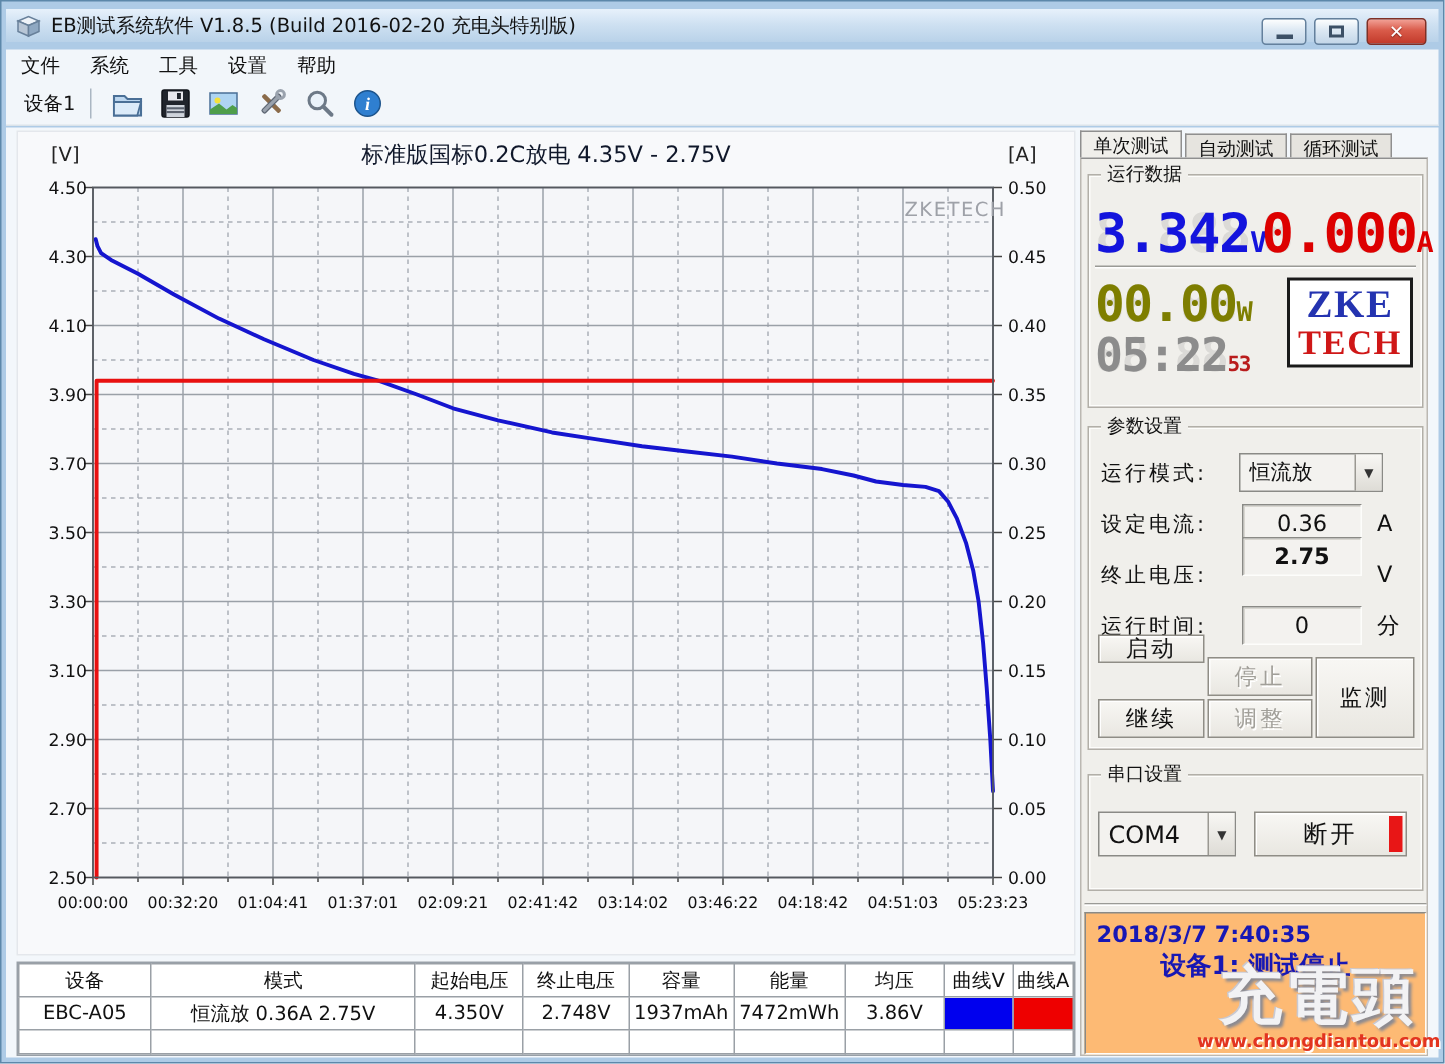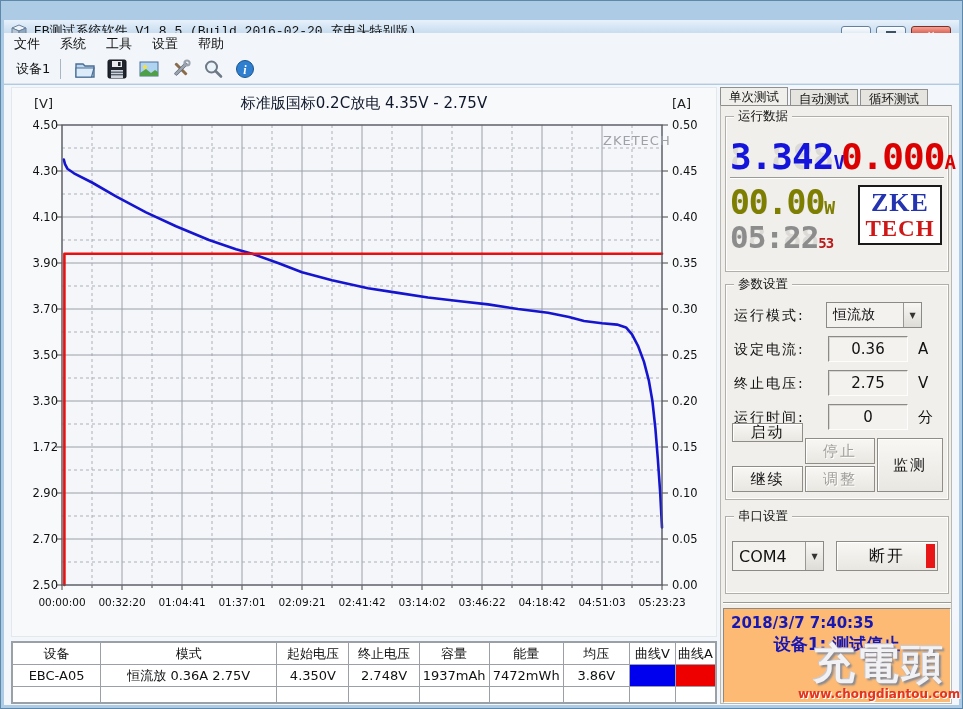--- a/index.html
+++ b/index.html
@@ -1,22 +1,22 @@
 <!DOCTYPE html>
 <html><head>
 <meta charset="utf-8">
 <style>
   * { margin:0; padding:0; box-sizing:border-box; }
   html,body { width:963px; height:709px; overflow:hidden; font-family:"DejaVu Sans", sans-serif; }
   body { position:relative; background:#9db8cf; }
 
   
   .win-frame { position:absolute; inset:0; border:1px solid #5d88aa; background:#aecbe6; }
-  .titlebar { position:absolute; left:3px; top:19px; right:3px; height:22px;
-    background:linear-gradient(#e7f1fb,#cfe1f2 45%,#b9d2e9); display:flex; align-items:center;font-family:Liberation Mono, monospace; }
+  .titlebar { position:absolute; left:3px; top:5px; right:3px; height:22px;
+    background:linear-gradient(#e7f1fb,#cfe1f2 45%,#b9d2e9); display:flex; align-items:center; }
   .title-text { font-size:13px; color:#111; margin-left:6px; white-space:nowrap; }
   .app-icon { width:18px; height:18px; margin-left:6px; flex:0 0 auto; }
   .cap-btns { position:absolute; right:8px; top:6px; display:flex; gap:5px; }
   .cap-btn { width:30px; height:18px; border:1px solid #64809c; border-radius:3px;
     background:linear-gradient(#fdfefe,#dce8f3 45%,#c3d6e8); display:flex; align-items:center; justify-content:center; }
   .cap-btn.close { width:40px; background:linear-gradient(#f2a196,#d95b4a 45%,#c23a2a); border-color:#7e3026; }
   .glyph-min { width:11px; height:3px; background:#3c5066; margin-top:7px; }
   .glyph-max { width:10px; height:8px; border:2px solid #3c5066; }
   .glyph-close { color:#fff; font-size:12px; font-weight:bold; line-height:1; text-shadow:0 1px 1px #7a241a; }
 
@@ -277,21 +277,21 @@
 
     <div class="wm-zke">ZKETECH</div>
     <div id="ylabels">
         <div class="ylab" style="left: 6px; top: 30px;">4.50</div>
         <div class="ylab" style="left: 6px; top: 76px;">4.30</div>
         <div class="ylab" style="left: 6px; top: 122px;">4.10</div>
         <div class="ylab" style="left: 6px; top: 168px;">3.90</div>
         <div class="ylab" style="left: 6px; top: 214px;">3.70</div>
         <div class="ylab" style="left: 6px; top: 260px;">3.50</div>
         <div class="ylab" style="left: 6px; top: 306px;">3.30</div>
-        <div class="ylab" style="left: 6px; top: 352px;">1.72</div>
+        <div class="ylab" style="left: 6px; top: 352px;">3.10</div>
         <div class="ylab" style="left: 6px; top: 398px;">2.90</div>
         <div class="ylab" style="left: 6px; top: 444px;">2.70</div>
         <div class="ylab" style="left: 6px; top: 490px;">2.50</div>
         <div class="ylab-r" style="left: 660px; top: 30px;">0.50</div>
         <div class="ylab-r" style="left: 660px; top: 76px;">0.45</div>
         <div class="ylab-r" style="left: 660px; top: 122px;">0.40</div>
         <div class="ylab-r" style="left: 660px; top: 168px;">0.35</div>
         <div class="ylab-r" style="left: 660px; top: 214px;">0.30</div>
         <div class="ylab-r" style="left: 660px; top: 260px;">0.25</div>
         <div class="ylab-r" style="left: 660px; top: 306px;">0.20</div>
@@ -402,21 +402,21 @@
         <div class="select" style="left:100px; top:17px; width:96px; height:26px;">
           <span class="sel-text">恒流放</span>
           <span class="sel-arrow">▼</span>
         </div>
 
         <div class="param-label" style="left:8px; top:56px;">设定电流:</div>
         <div class="field" style="left:102px; top:51px; width:80px; height:26px; line-height:24px;">0.36</div>
         <div class="unit" style="left:192px; top:55px;">A</div>
 
         <div class="param-label" style="left:8px; top:90px;">终止电压:</div>
-        <div class="field" style="left:102px; top:85px; width:80px; height:26px; line-height:24px;">2.75</div>
+        <div class="field" style="left:102px; top:73px; width:80px; height:26px; line-height:24px;font-weight:bold;">2.75</div>
         <div class="unit" style="left:192px; top:89px;">V</div>
 
         <div class="param-label" style="left:8px; top:124px;">运行时间:</div>
         <div class="field" style="left:102px; top:119px; width:80px; height:26px; line-height:24px;">0</div>
         <div class="unit" style="left:192px; top:123px;">分</div>
 
         <div class="btn" style="left:6px; top:138px; width:71px; height:19px;text-align:center;">启动</div>
         <div class="btn disabled" style="left:79px; top:153px; width:70px; height:26px;">停止</div>
         <div class="btn" style="left:6px; top:181px; width:71px; height:26px;">继续</div>
         <div class="btn disabled" style="left:79px; top:181px; width:70px; height:26px;">调整</div>

